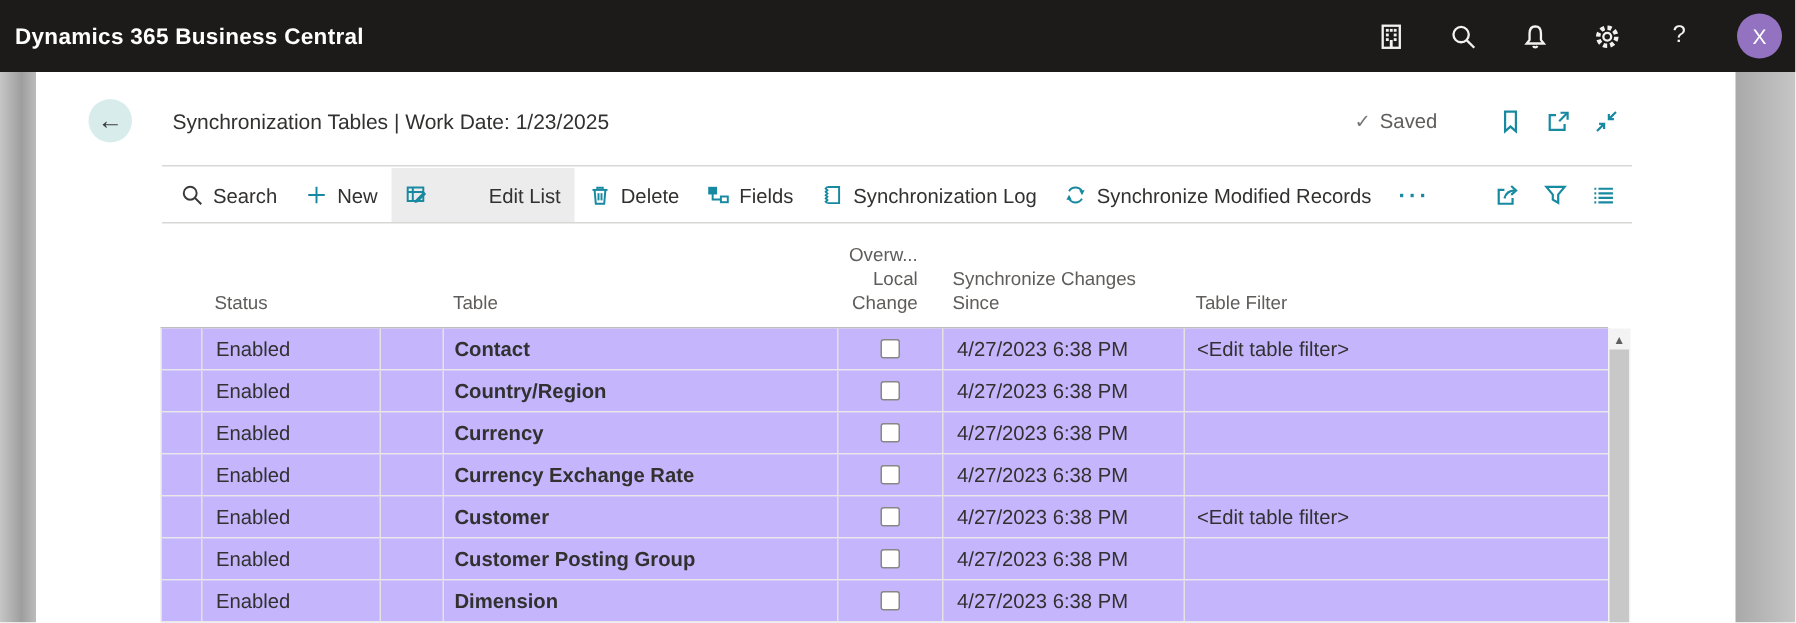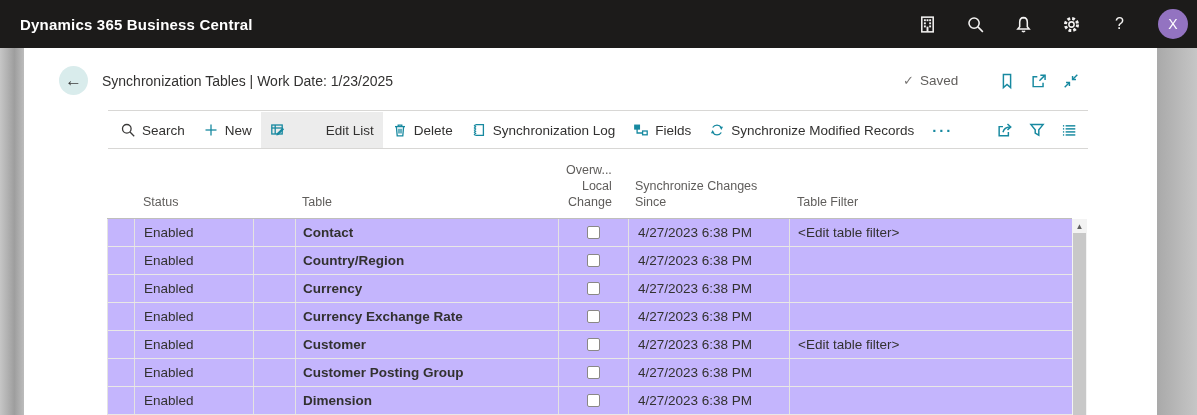--- a/index.html
+++ b/index.html
@@ -1,38 +1,38 @@
 <!DOCTYPE html>
 <html><head>
 <meta charset="utf-8">
 <style>
   * { margin:0; padding:0; box-sizing:border-box; }
   html,body { width:1197px; height:415px; overflow:hidden; font-family:"Liberation Sans", sans-serif; background:#fff; }
 
   
   .appbar { position:relative; width:1197px; height:48px; background:#1c1b1a; display:flex; align-items:center; }
-  .appbar-title { color:#fff; font-size:15px; font-weight:700; padding-left:20px; letter-spacing:.2px; cursor:pointer; }
+  .appbar-title { color:#fff; font-size:15px; font-weight:700; padding-left:10px; letter-spacing:.2px; cursor:pointer; }
   .appbar-icons { position:absolute; right:9px; top:0; height:48px; display:flex; align-items:center; gap:29px; }
   .abtn { width:19px; height:19px; color:#f3f2f1; background:none; border:none; display:flex; align-items:center; justify-content:center; cursor:pointer; }
   .abtn svg { width:19px; height:19px; }
   .help-q { color:#f3f2f1; font-size:16px; font-weight:400; }
   .avatar { width:30px; height:30px; border-radius:50%; background:#9373c1; color:#fff; font-size:14px; display:flex; align-items:center; justify-content:center; cursor:pointer; }
 
   
   .main { position:relative; width:1197px; height:367px; background:#fff; }
   .band { position:absolute; top:0; height:367px; }
   .band-left  { left:0; width:24px; background:linear-gradient(to right,#c6c6c6,#9e9e9e 60%,#bcbcbc); }
   .band-right { left:1157px; width:40px; background:linear-gradient(to right,#a9a9a9,#c6c6c6); }
 
   svg.ic { fill:none; stroke:currentColor; stroke-width:1.3; }
   .teal { color:#1789a0; }
 
   .back-circle { position:absolute; left:59px; top:18px; width:29px; height:29px; border-radius:50%; background:#d9ecec; display:flex; align-items:center; justify-content:center; cursor:pointer; }
   .back-circle span { color:#3b3b3b; font-size:17px; line-height:1; }
-  .page-title { position:absolute; left:102px; top:25px; font-size:14px; color:#323130; }
+  .page-title { position:absolute; left:115px; top:25px; font-size:14px; color:#323130; }
   .saved { position:absolute; left:903px; top:25px; display:flex; gap:6px; align-items:center; color:#605e5c; font-size:13.5px; }
   .saved .chk { color:#797775; font-size:13px; }
   .hdr-icons { position:absolute; left:998px; top:24px; display:flex; gap:14px; }
   .hbtn { width:18px; height:18px; color:#1789a0; background:none; border:none; cursor:pointer; }
   .hbtn svg { width:18px; height:18px; }
 
   .divider { position:absolute; left:108px; width:980px; height:1px; background:#d8d7d5; }
   .div1 { top:62px; } .div2 { top:100px; }
 
   
@@ -182,32 +182,32 @@
           <line x1="3" y1="4.6" x2="13" y2="4.6"></line>
           <path d="M6.2 4.6 V3.2 H9.8 V4.6"></path>
           <path d="M4.4 4.6 L5.2 13.8 H10.8 L11.6 4.6"></path>
           <line x1="7" y1="6.8" x2="7" y2="11.6"></line>
           <line x1="9" y1="6.8" x2="9" y2="11.6"></line>
         </svg>
       <span>Delete</span>
     </div>
     <div class="titem">
       <svg class="ic teal" viewBox="0 0 16 16">
-          <path d="M4.6 2.6 H12.4 V13.4 H4.6"></path>
-          <polyline points="4.6,2.6 3.5,3.7 4.6,4.8 3.5,5.9 4.6,7 3.5,8.1 4.6,9.2 3.5,10.3 4.6,11.4 3.5,12.5 4.6,13.4"></polyline>
-        </svg>
-      <span>Synchronization Log</span>
-    </div>
-    <div class="titem">
-      <svg class="ic teal" viewBox="0 0 16 16">
           <rect x="1.8" y="3.2" width="4.6" height="3.8" fill="currentColor"></rect>
           <rect x="9.6" y="9" width="4.6" height="3.8"></rect>
           <path d="M4.1 7 V11 H9.6"></path>
         </svg>
       <span>Fields</span>
+    </div>
+    <div class="titem">
+      <svg class="ic teal" viewBox="0 0 16 16">
+          <path d="M4.6 2.6 H12.4 V13.4 H4.6"></path>
+          <polyline points="4.6,2.6 3.5,3.7 4.6,4.8 3.5,5.9 4.6,7 3.5,8.1 4.6,9.2 3.5,10.3 4.6,11.4 3.5,12.5 4.6,13.4"></polyline>
+        </svg>
+      <span>Synchronization Log</span>
     </div>
     <div class="titem">
       <svg class="ic teal" viewBox="0 0 16 16" stroke-width="1.8">
           <path d="M3.7 5.5 A5 5 0 0 1 12.3 5.5"></path>
           <polygon points="12.3,8.1 10.5,4.8 14.1,4.8" fill="currentColor" stroke="none"></polygon>
           <path d="M12.3 10.5 A5 5 0 0 1 3.7 10.5"></path>
           <polygon points="3.7,7.9 1.9,11.2 5.5,11.2" fill="currentColor" stroke="none"></polygon>
         </svg>
       <span>Synchronize Modified Records</span>
     </div>

